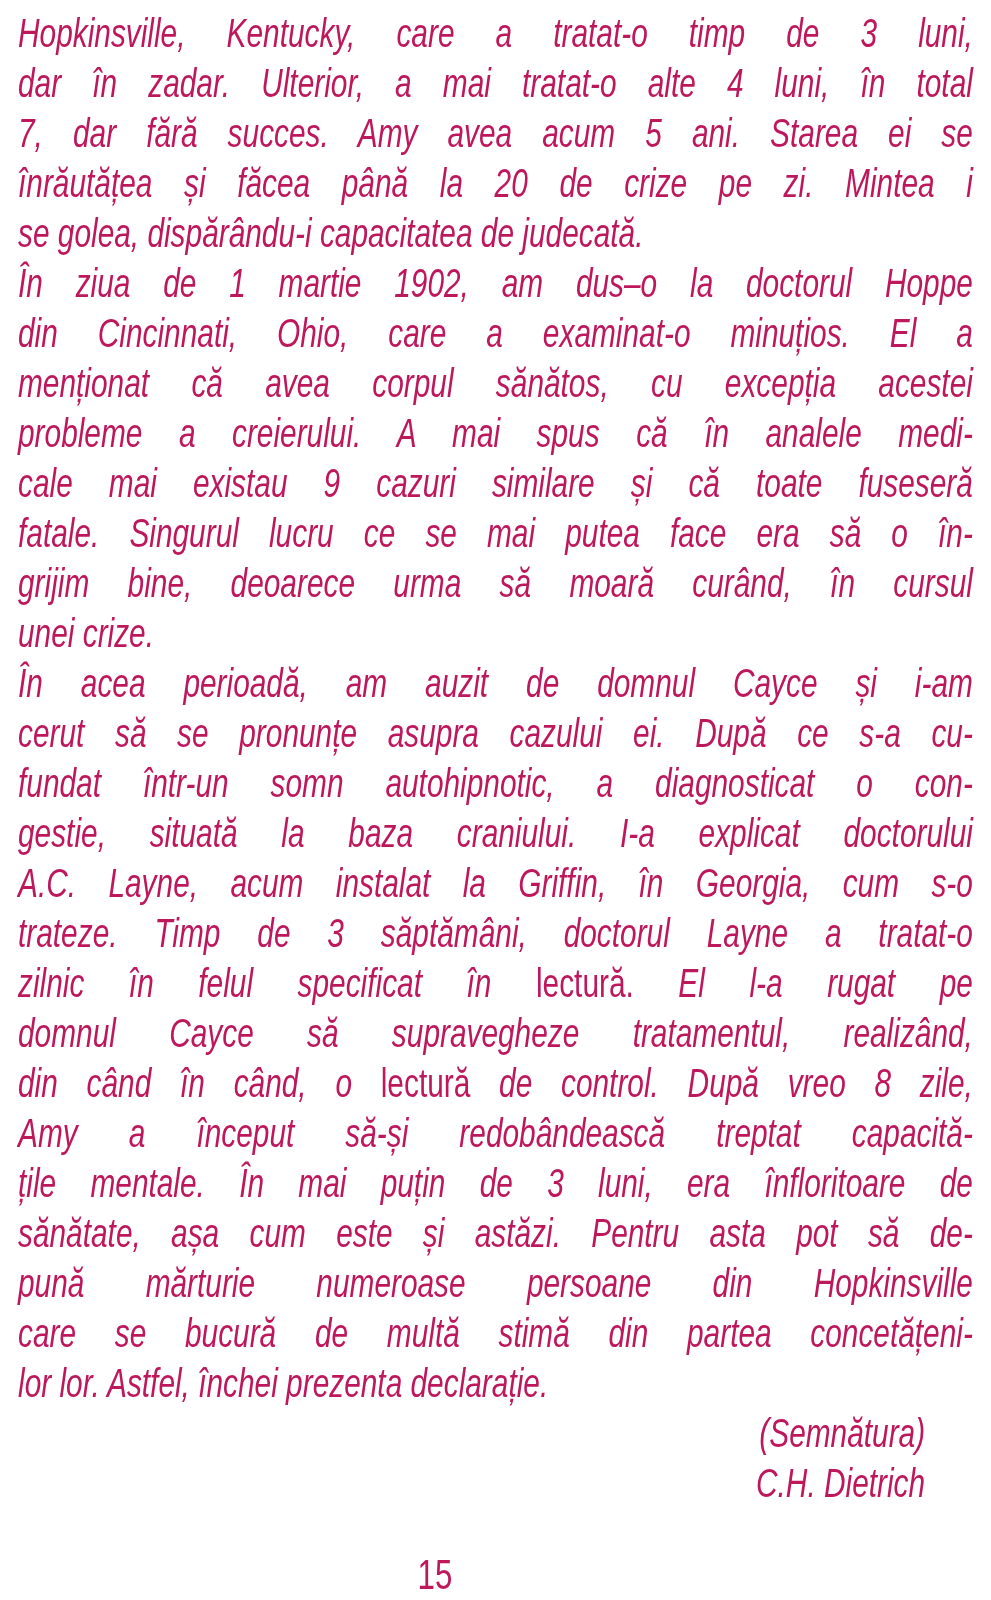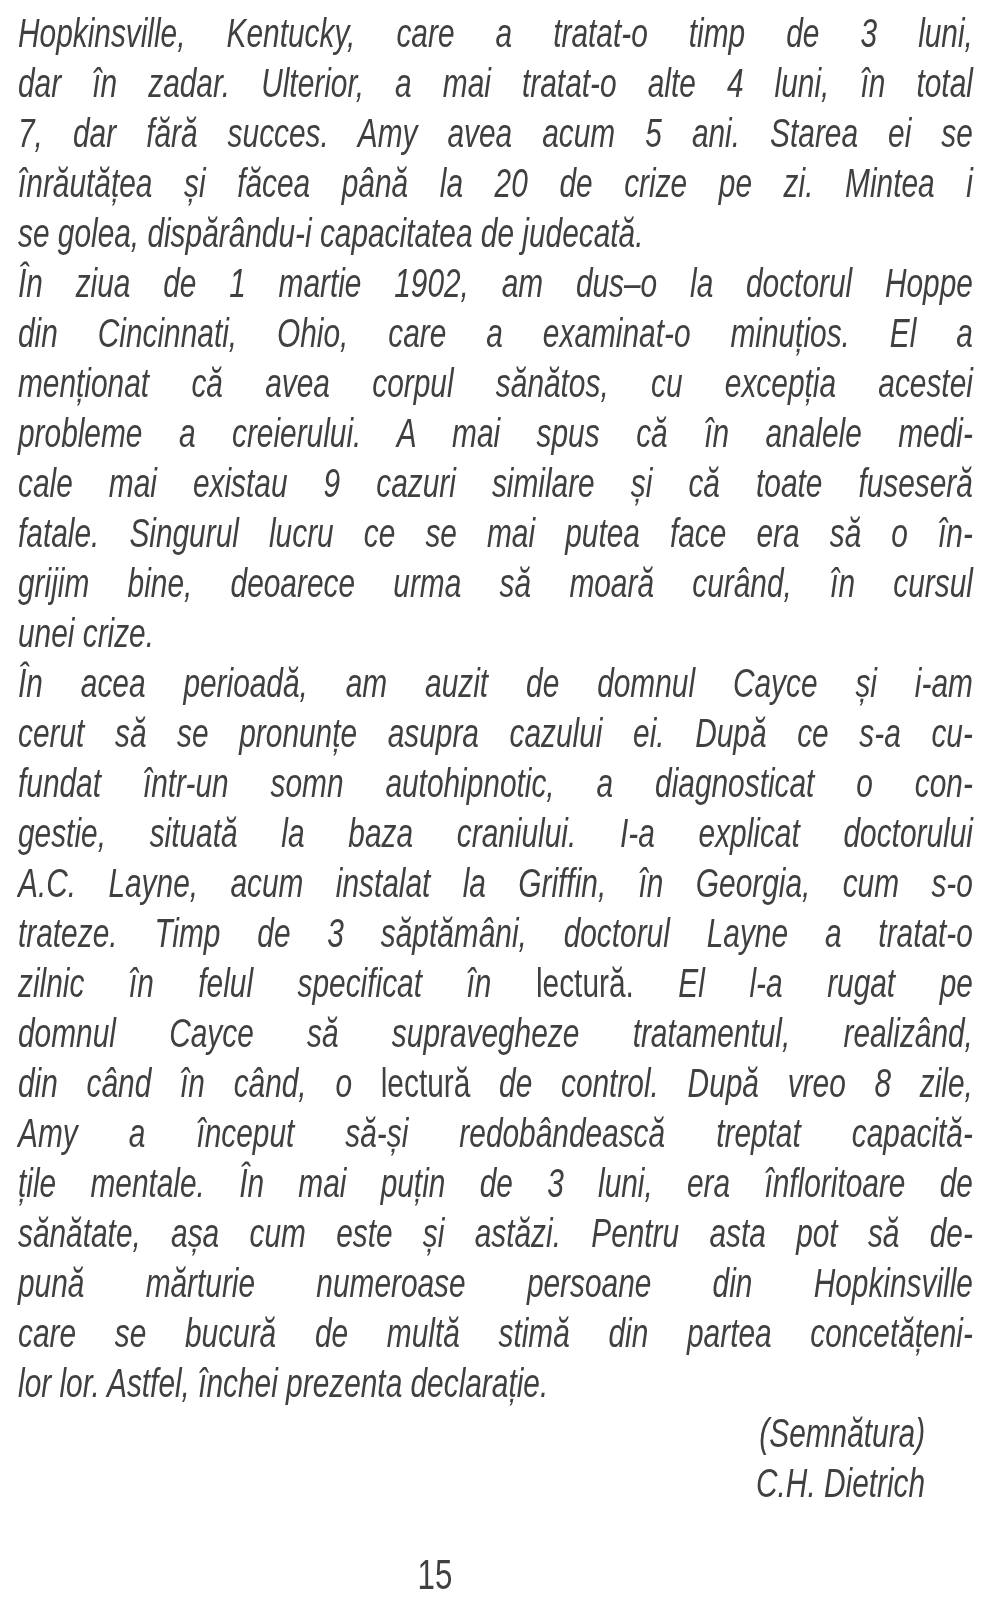--- a/index.html
+++ b/index.html
@@ -50,21 +50,21 @@
     left: -81px;
     font-style: normal;
     font-size: 42px;
     line-height: 50px;
     text-align: center;
   }
 </style>
 </head>
 <body>
 
-<div class="page" style="color: #404040; background: rgb(255, 255, 255);">
+<div class="page" style="color: #be185d; background: rgb(255, 255, 255);">
   <div class="scale-wrap">
     <div id="body-text">
         <div class="para">
           <div class="line"><span>Hopkinsville, Kentucky, care a tratat-o timp de 3 luni,</span></div>
           <div class="line"><span>dar în zadar. Ulterior, a mai tratat-o alte 4 luni, în total</span></div>
           <div class="line"><span>7, dar fără succes. Amy avea acum 5 ani. Starea ei se</span></div>
           <div class="line"><span>înrăutățea și făcea până la 20 de crize pe zi. Mintea i</span></div>
           <div class="line para-end"><span>se golea, dispărându-i capacitatea de judecată.</span></div>
         </div>
         <div class="para">

